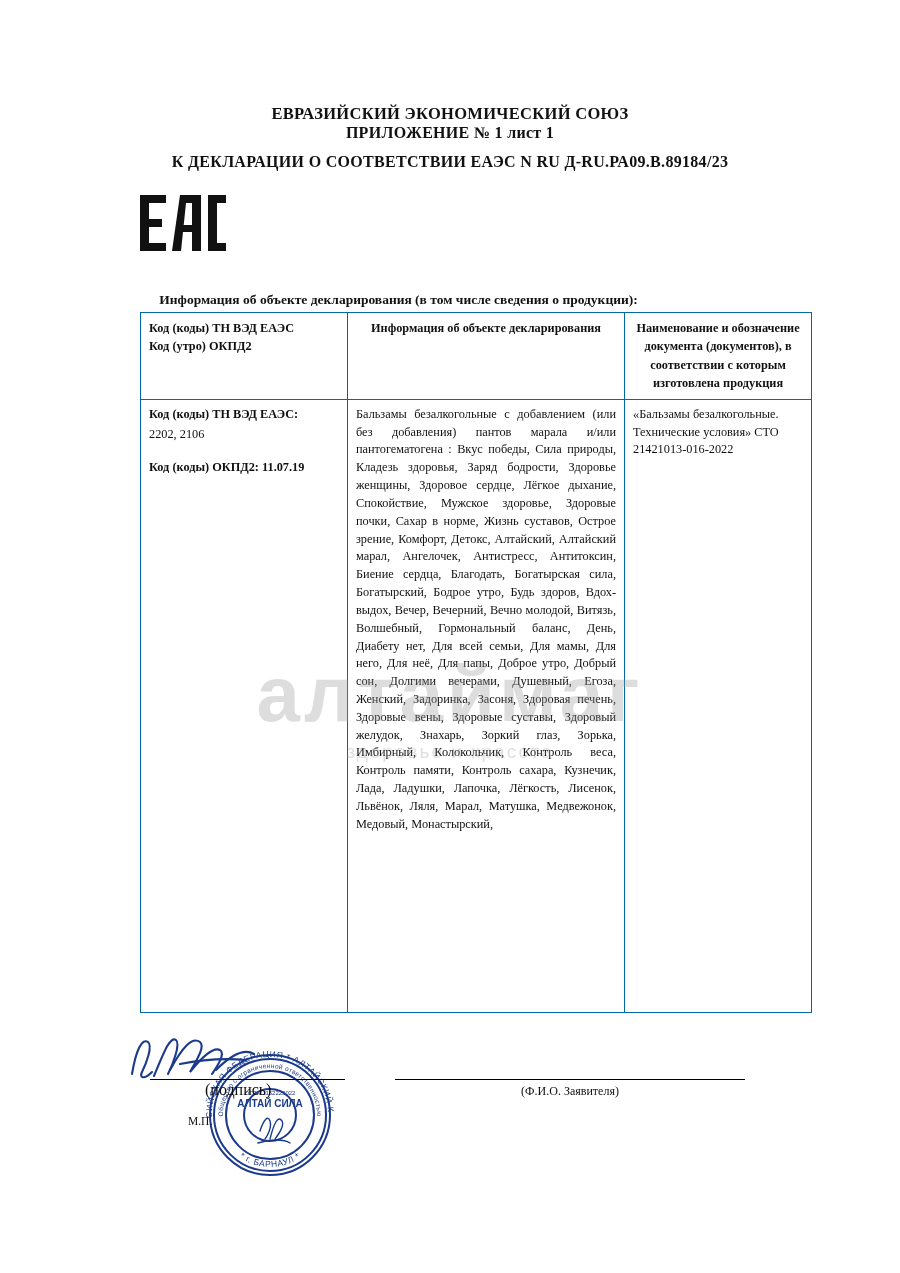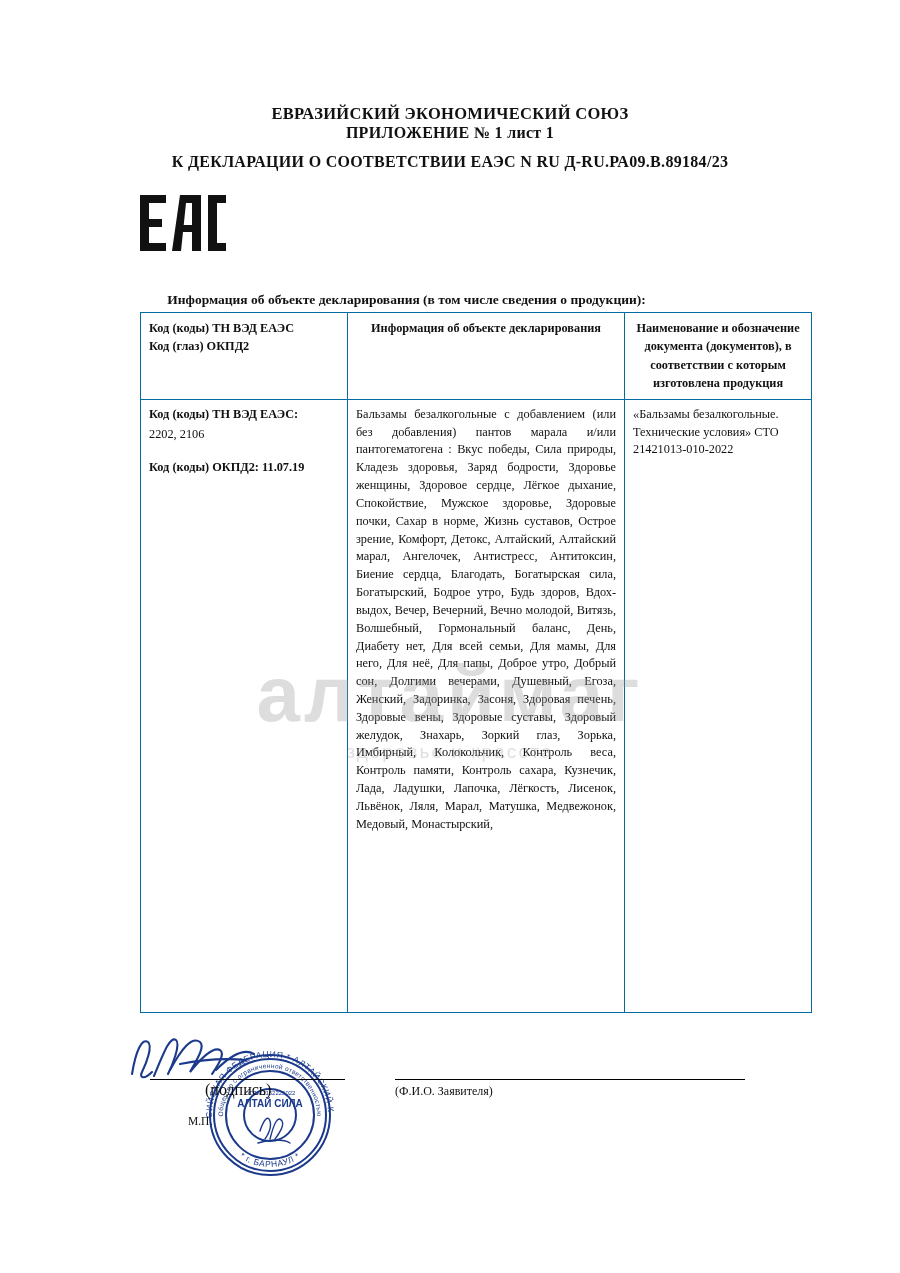--- a/index.html
+++ b/index.html
@@ -53,21 +53,21 @@
     top: 195px;
     width: 86px;
     height: 56px;
   }
   .eac-mark svg { display: block; }
 
   
   .info-title {
     position: absolute;
     top: 292px;
-    left: 8px;
+    left: 0;
     width: 757px;
     text-align: center;
     font-size: 13.5px;
     font-weight: bold;
     padding-left: 40px;
     box-sizing: border-box;
   }
 
   
   .tbl {
@@ -179,21 +179,21 @@
     top: 26px;
     width: 350px;
     text-align: center;
     font-size: 13.5px;
   }
   .sig-right-label {
     position: absolute;
     left: 395px;
     top: 49px;
     width: 350px;
-    text-align: left;
+    text-align: center;
     font-size: 12px;
   }
 
   
   .hand-sig {
     position: absolute;
     left: 120px;
     top: 1030px;
     width: 160px;
     height: 60px;
@@ -239,39 +239,39 @@
     </svg>
   </div>
 
   <div class="info-title">Информация об объекте декларирования (в том числе сведения о продукции):</div>
 
   <table class="tbl">
     <thead>
       <tr>
         <th class="col1">
           <div>Код (коды) ТН ВЭД ЕАЭС</div>
-          <div>Код (глаз) ОКПД2</div>
+          <div>Код (утро) ОКПД2</div>
         </th>
         <th class="col2">Информация об объекте декларирования</th>
         <th class="col3">Наименование и обозначение документа (документов), в соответствии с которым изготовлена продукция</th>
       </tr>
     </thead>
     <tbody>
       <tr>
         <td class="cell-codes">
           <p class="bold">Код (коды) ТН ВЭД ЕАЭС:</p>
           <p>2202, 2106</p>
           <div class="gap"></div>
           <p class="bold">
             <span>Код (коды) ОКПД2:</span>
             <span>11.07.19</span>
           </p>
         </td>
         <td class="cell-desc">Бальзамы безалкогольные с добавлением (или без добавления) пантов марала и/или пантогематогена : Вкус победы, Сила природы, Кладезь здоровья, Заряд бодрости, Здоровье женщины, Здоровое сердце, Лёгкое дыхание, Спокойствие, Мужское здоровье, Здоровые почки, Сахар в норме, Жизнь суставов, Острое зрение, Комфорт, Детокс, Алтайский, Алтайский марал, Ангелочек, Антистресс, Антитоксин, Биение сердца, Благодать, Богатырская сила, Богатырский, Бодрое утро, Будь здоров, Вдох-выдох, Вечер, Вечерний, Вечно молодой, Витязь, Волшебный, Гормональный баланс, День, Диабету нет, Для всей семьи, Для мамы, Для него, Для неё, Для папы, Доброе утро, Добрый сон, Долгими вечерами, Душевный, Егоза, Женский, Задоринка, Засоня, Здоровая печень, Здоровые вены, Здоровые суставы, Здоровый желудок, Знахарь, Зоркий глаз, Зорька, Имбирный, Колокольчик, Контроль веса, Контроль памяти, Контроль сахара, Кузнечик, Лада, Ладушки, Лапочка, Лёгкость, Лисенок, Львёнок, Ляля, Марал, Матушка, Медвежонок, Медовый, Монастырский,</td>
-        <td class="cell-doc">«Бальзамы безалкогольные. Технические условия» СТО 21421013-010-2022</td>
+        <td class="cell-doc">«Бальзамы безалкогольные. Технические условия» СТО 21421013-016-2022</td>
       </tr>
     </tbody>
   </table>
 
   <div class="watermark">
     <div class="wm-main">алтаймаг</div>
     <div class="wm-sub">здоровье и красота</div>
   </div>
 
   <div class="hand-sig">

